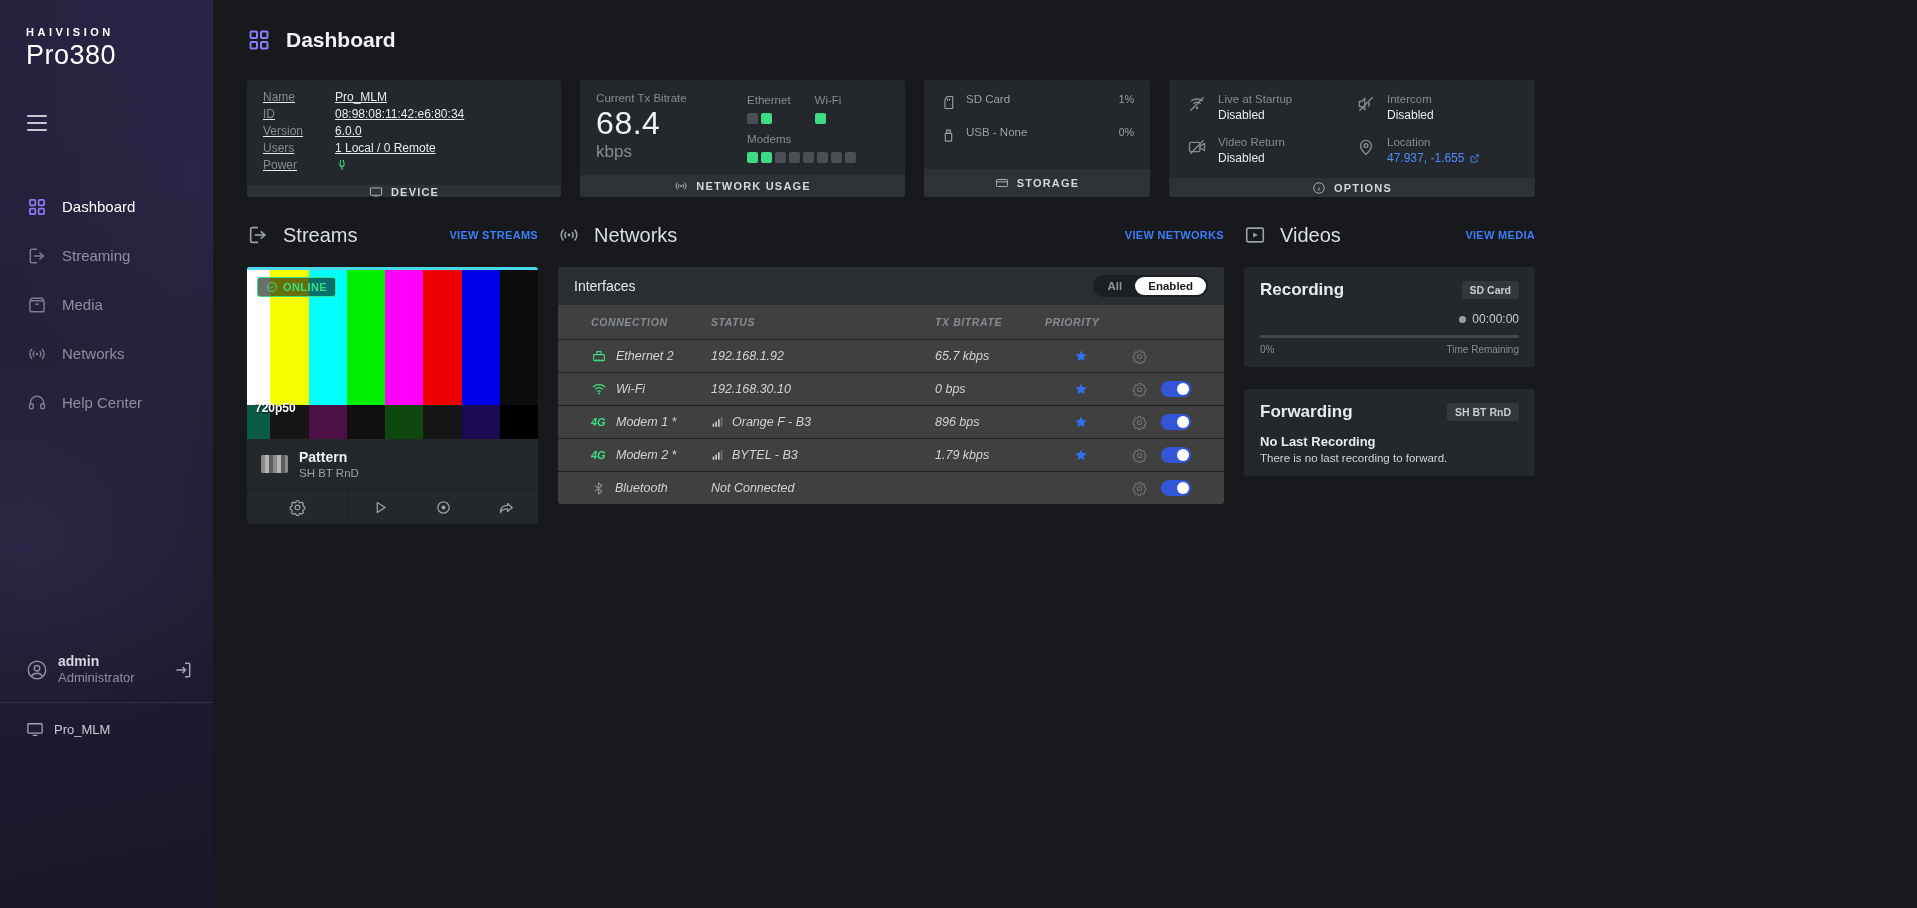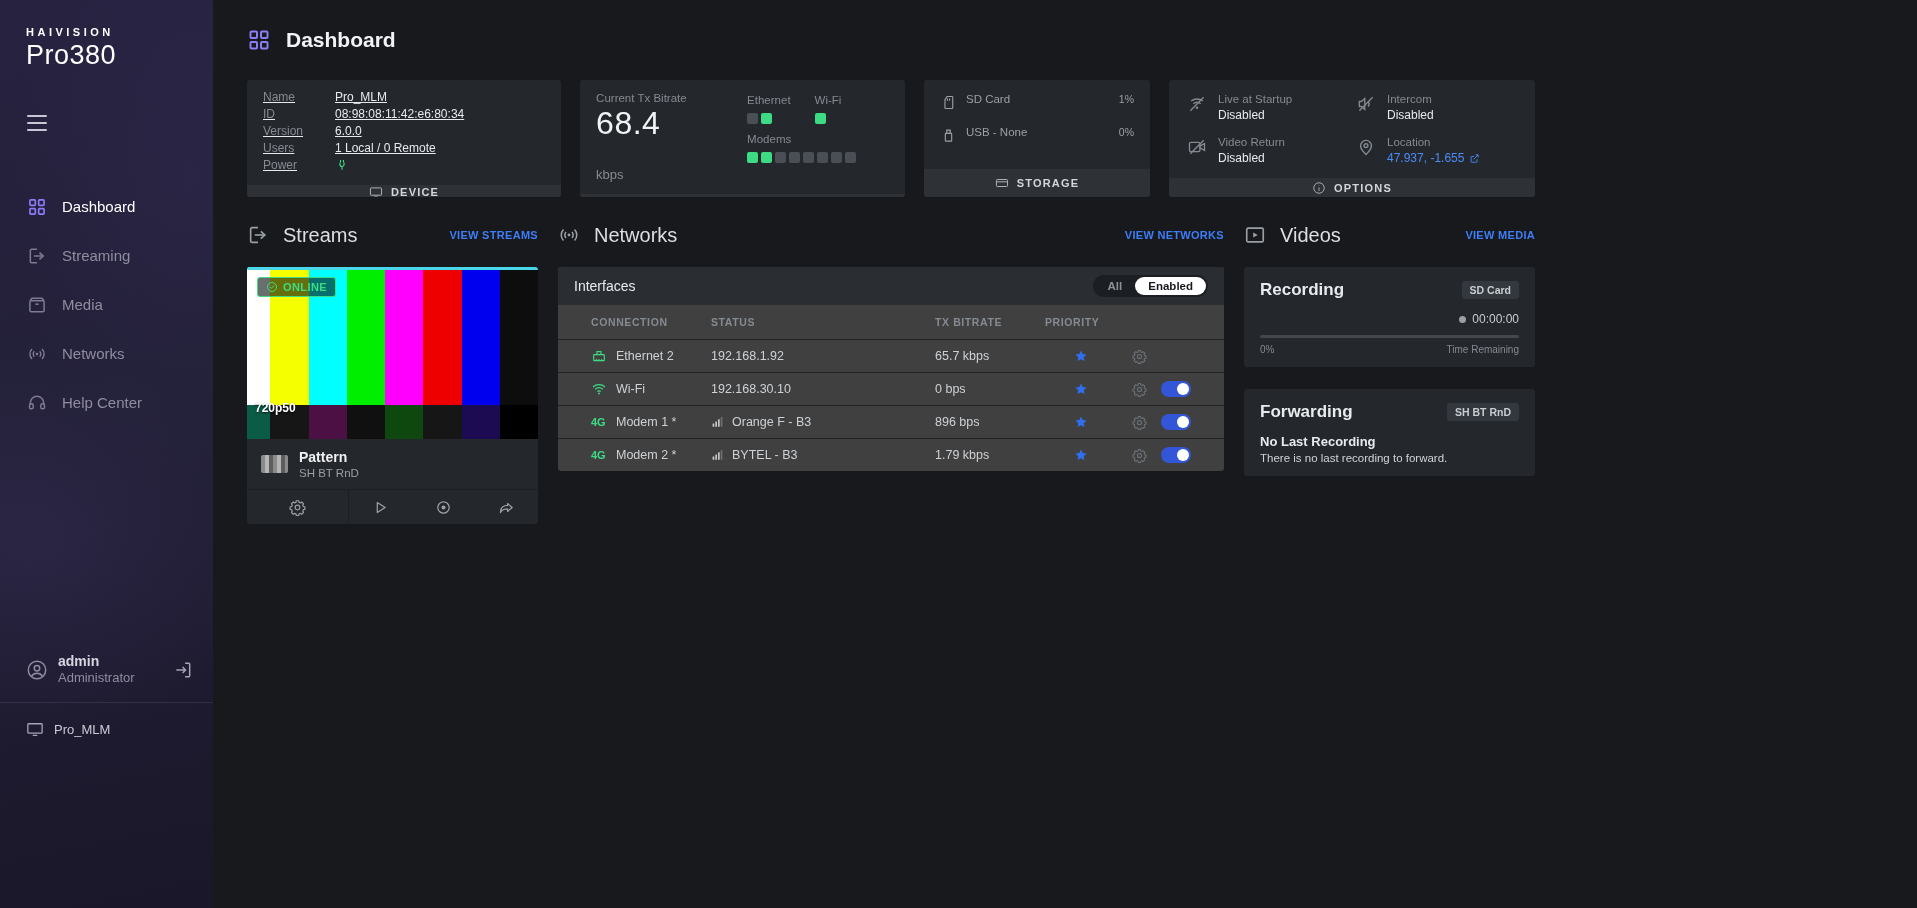--- a/index.html
+++ b/index.html
@@ -54,21 +54,21 @@
   .kv { display:flex; font-size:12px; line-height:14px; margin-bottom:3px;text-decoration:underline; }
   .kv-label { width:72px; color:#858b92; flex-shrink:0; }
   .kv-value { color:#e8eaed; white-space:nowrap; }
   .plug { color:#3ddc84; }
 
   .card-netusage { width:332px; }
   .nu-body { display:flex; gap:18px; padding:12px 16px; }
   .nu-left { display:flex; flex-direction:column; min-width:96px; }
   .nu-label { font-size:11.5px; color:#858b92; }
   .nu-value { font-size:32px; font-weight:400; color:#f2f3f5; line-height:38px; letter-spacing:0.5px; }
-  .nu-unit { font-size:13px; color:#858b92;margin-top:25px; }
+  .nu-unit { font-size:17px; color:#858b92; }
   .nu-right { display:flex; flex-direction:column; padding-top:2px;margin-left:37px; }
   .nu-row1 { display:flex; gap:24px; }
   .nu-group-label { font-size:11.5px; color:#858b92; margin-bottom:7px; }
   .sq-row { display:flex; gap:3px; }
   .sq { width:11px; height:11px; border-radius:2px; background:#4a4f56; }
   .sq.on { background:#3ddc84; }
   .nu-modems { margin-top:9px; }
 
   .card-storage { width:231px; }
   .st-row { display:flex; gap:9px; margin-bottom:13px; }
@@ -137,21 +137,21 @@
 
   
   .sec-networks { flex:1; display:flex; flex-direction:column; }
   .iface-card { background:#404040; border-radius:3px; overflow:hidden; }
   .iface-header { height:38px; background:#2a2e33; display:flex; align-items:center; padding:0 16px; }
   .iface-title { font-size:14px; color:#e8eaed; }
   .segmented { margin-left:auto; display:flex; background:#1b1e23; border-radius:12px; padding:2px;
     font-size:11.5px; font-weight:600; }
   .seg { padding:3px 13px; border-radius:11px; color:#8d939a; cursor:pointer; }
   .seg.active { background:#ffffff; color:#17191d; }
-  .tgrid { display:grid; grid-template-columns:120px 224px 110px 72px 44px 1fr; align-items:center; padding:0 33px; }
+  .tgrid { display:grid; grid-template-columns:120px 224px 110px 72px 44px 1fr; align-items:center; padding:0 33px;font-style:italic; }
   .thead { height:34px; font-size:10.5px; font-weight:700; letter-spacing:0.6px; color:#858b92; }
   .trow { height:33px; border-top:1px solid #1e2125; font-size:12.5px; color:#ced2d6; }
   .conn { display:flex; align-items:center; gap:9px; }
   .conn-ic { color:#3ddc84; }
   .conn-ic.bt { color:#8d939a; }
   .badge-4g { color:#3ddc84; font-size:11px; font-weight:700; width:16px; }
   .status-cell { display:flex; align-items:center; gap:8px; }
   .sig-ic { color:#c9cdd1; }
   .star-cell { display:flex; justify-content:center; color:#2f6fed; cursor:pointer; }
   .gear-cell { display:flex; justify-content:center; color:#6b7178; cursor:pointer; }
@@ -839,20 +839,43 @@
           <span class="gear-cell">
               <svg class="ic" width="15" height="15">
                 <use href="#i-gear"></use>
               </svg>
             </span>
           <span class="toggle-cell">
               <span class="toggle"></span>
             </span>
         </div>
 
+        <div class="tgrid trow">
+          <span class="conn">
+            <span class="conn-ic bt">
+                <svg class="ic" width="15" height="15">
+                  <use href="#i-bt"></use>
+                </svg>
+              </span>
+            <span>Bluetooth</span>
+          </span>
+          <span class="status-cell">
+              <span>Not Connected</span>
+            </span>
+          <span></span>
+          <span class="star-cell"></span>
+          <span class="gear-cell">
+              <svg class="ic" width="15" height="15">
+                <use href="#i-gear"></use>
+              </svg>
+            </span>
+          <span class="toggle-cell">
+              <span class="toggle"></span>
+            </span>
+        </div>
       </div>
     </section>
 
     <section class="sec-videos">
       <div class="section-header">
         <svg class="ic sec-ic" width="22" height="22">
             <use href="#i-video"></use>
           </svg>
         <span class="section-title">Videos</span>
         <a class="view-link">VIEW MEDIA</a>

